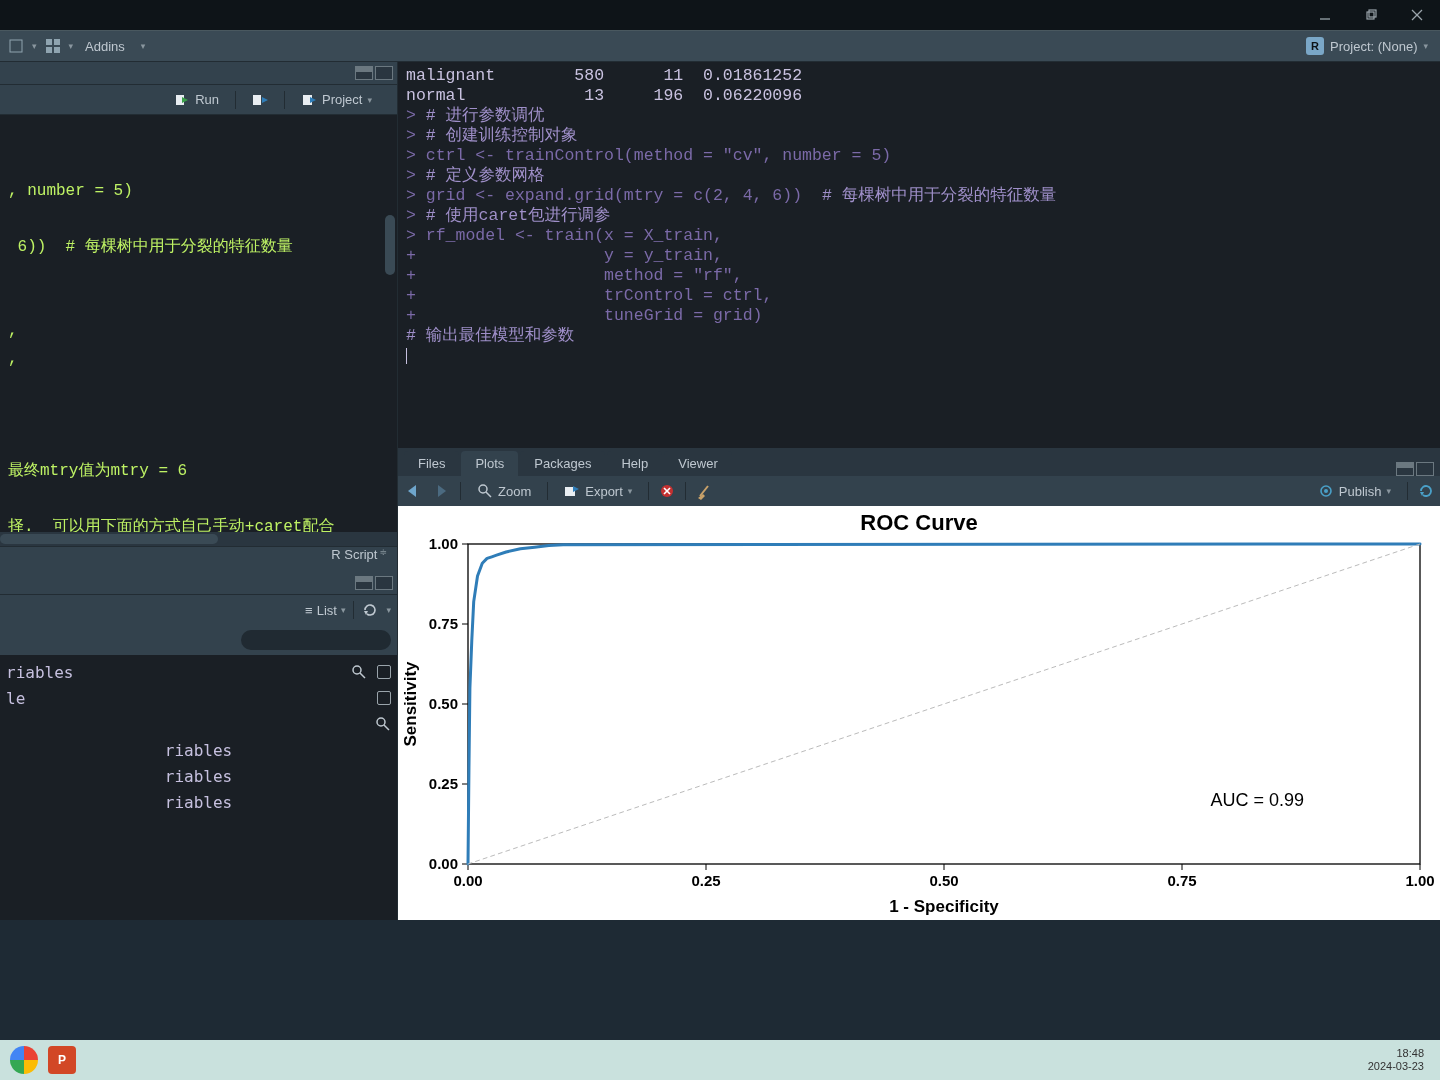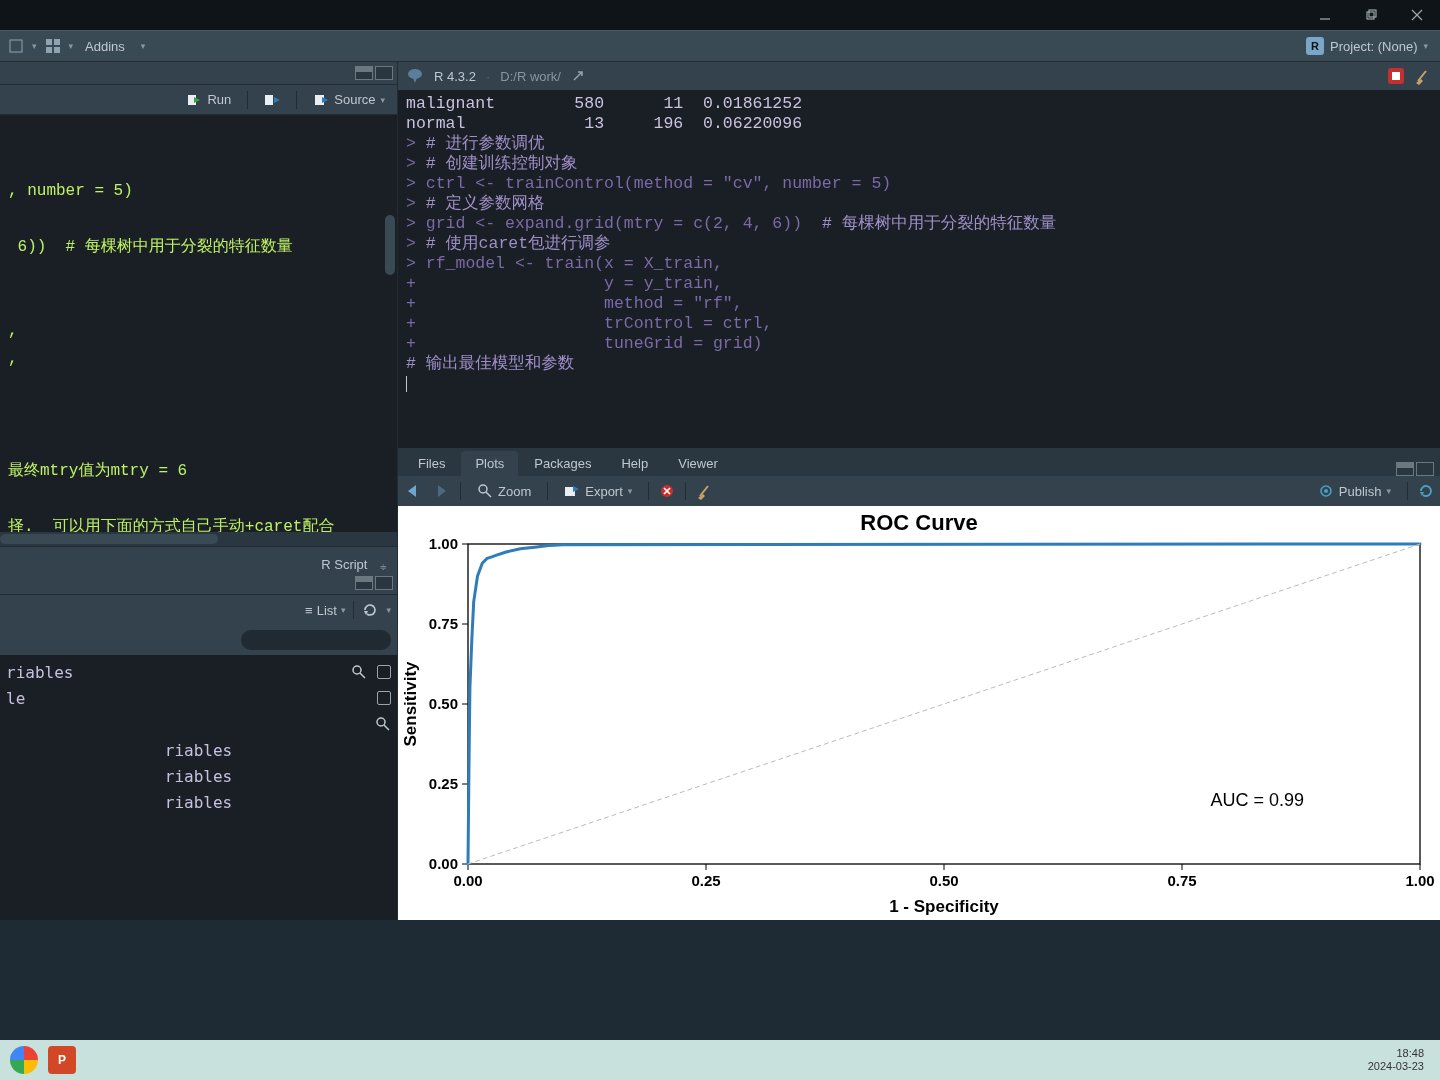--- a/index.html
+++ b/index.html
@@ -41,30 +41,30 @@
   .col-right{flex:1;display:flex;flex-direction:column;}
   
   .pane{display:flex;flex-direction:column;background:var(--bg-app);}
   .pane-top{height:23px;background:var(--bg-panel);border-bottom:1px solid var(--border);display:flex;align-items:center;justify-content:flex-end;padding:0 4px;gap:2px;}
   .win-mini,.win-max{width:18px;height:14px;border:1px solid #6b7880;background:#2a3640;}
   .win-mini{border-top:6px solid #6b7880;}
   .pane-tabs{height:28px;background:var(--bg-tab);display:flex;align-items:flex-end;padding-left:6px;}
   .tab{padding:5px 14px 5px 14px;color:var(--txt);background:var(--bg-tab);border-radius:4px 4px 0 0;margin-right:2px;display:flex;align-items:center;gap:6px;}
   .tab.active{background:var(--bg-panel);}
   .tab .x{color:var(--txt-dim);font-size:11px;}
-  .pane-tb{height:30px;background:var(--bg-panel);border-bottom:1px solid var(--border);display:flex;align-items:center;padding:0 6px;gap:10px;}
+  .pane-tb{height:30px;background:var(--bg-panel);border-bottom:1px solid var(--border);display:flex;align-items:center;padding:0 19px;gap:10px;}
   .btn{display:flex;align-items:center;gap:5px;padding:2px 6px;color:var(--txt);border-radius:3px;}
   .btn .ic{width:16px;height:16px;display:inline-flex;align-items:center;justify-content:center;}
   .spacer{flex:1;}
   .sep{width:1px;height:18px;background:#222c33;}
   
   .editor{flex:1;background:#1a1f25;font-family:Consolas,"Courier New",monospace;font-size:16px;line-height:28px;color:#bef264;padding:6px 8px;white-space:pre;overflow:hidden;position:relative;}
   .editor-scroll{position:absolute;right:0;top:0;width:14px;height:100%;background:#1a1f25;}
   .editor-thumb{position:absolute;right:2px;top:100px;width:10px;height:60px;background:#3a4a55;border-radius:5px;}
-  .statusbar{height:26px;background:var(--bg-panel);border-top:1px solid var(--border);display:flex;align-items:flex-end;justify-content:flex-end;padding:0 10px;color:var(--txt);gap:12px;}
+  .statusbar{height:26px;background:var(--bg-panel);border-top:1px solid var(--border);display:flex;align-items:flex-start;justify-content:flex-end;padding:0 10px;color:var(--txt);gap:2px;}
   .hscroll{height:14px;background:#2a3640;position:relative;}
   .hscroll-thumb{position:absolute;left:0;top:2px;width:55%;height:10px;background:#3a4a55;border-radius:5px;}
   
   .env-tb{height:30px;background:var(--bg-panel);display:flex;align-items:center;padding:0 6px;gap:8px;}
   .listbtn{display:flex;align-items:center;gap:4px;}
   .envlist{flex:1;background:#1a1f25;font-family:Consolas,monospace;font-size:16px;padding:4px 6px;overflow:hidden;}
   .envrow{display:flex;align-items:center;height:26px;white-space:pre;color:#c6c0df;justify-content:center;}
   .envrow .rowend{margin-left:auto;display:flex;align-items:center;gap:10px;}
   .mag{width:16px;height:16px;}
   .sheet{width:14px;height:14px;border:1px solid #9aa4ab;border-radius:2px;}
@@ -175,21 +175,21 @@
               </span>
           </div>
           <div class="sep"></div>
           <div class="btn">
             <span class="ic">
                 <svg width="14" height="14" viewBox="0 0 14 14">
                   <rect x="1" y="2" width="9" height="10" fill="#e9eef2"></rect>
                   <polygon points="8,4 14,7 8,10" fill="#2f7db8"></polygon>
                 </svg>
               </span>
-            <span>Source</span>
+            <span>Project</span>
             <span class="chev">▾</span>
           </div>
         </div>
         <div class="editor">
 <span></span>
 <span>, number = 5)</span>
 <span></span>
 <span> 6))  # 每棵树中用于分裂的特征数量</span>
 <span></span>
 <span></span>
@@ -249,44 +249,20 @@
           <div class="envrow"><span>riables</span></div>
           <div class="envrow"><span>riables</span></div>
           <div class="envrow"><span>riables</span></div>
         </div>
       </div>
     </div>
 
     <div class="col-right">
 
       <div class="pane" style="height:386px">
-        <div class="console-head">
-          <span>
-              <svg width="18" height="18" viewBox="0 0 18 18">
-                <ellipse cx="9" cy="7" rx="7" ry="5" fill="#5a7e9c"></ellipse>
-                <path d="M7 11 L9 16 L11 11 Z" fill="#5a7e9c"></path>
-              </svg>
-            </span>
-          <span class="ver">R 4.3.2</span>
-          <span style="color:#5a6870">·</span>
-          <span class="path">D:/R work/</span>
-          <span>
-              <svg width="14" height="14" viewBox="0 0 14 14">
-                <path d="M3 11 L11 3 M7 3 H11 V7" fill="none" stroke="#8fa4b0" stroke-width="1.5"></path>
-              </svg>
-            </span>
-          <div class="spacer"></div>
-          <span class="stop-ic"></span>
-          <span>
-              <svg class="broom" viewBox="0 0 18 18">
-                <line x1="4" y1="14" x2="12" y2="4" stroke="#c9a26a" stroke-width="2"></line>
-                <path d="M2 16 L7 12 L9 14 L5 18 Z" fill="#c9a26a"></path>
-              </svg>
-            </span>
-        </div>
         <div class="console" id="console-body"><div class="m">malignant        580      11  0.01861252</div><div class="m">normal            13     196  0.06220096</div><div><span class="p">&gt; </span><span class="cm"># 进行参数调优</span></div><div><span class="p">&gt; </span><span class="cm"># 创建训练控制对象</span></div><div><span class="p">&gt; ctrl &lt;- trainControl(method = "cv", number = 5)</span></div><div><span class="p">&gt; </span><span class="cm"># 定义参数网格</span></div><div><span class="p">&gt; grid &lt;- expand.grid(mtry = c(2, 4, 6))  </span><span class="cm"># 每棵树中用于分裂的特征数量</span></div><div><span class="p">&gt; </span><span class="cm"># 使用caret包进行调参</span></div><div><span class="p">&gt; rf_model &lt;- train(x = X_train,</span></div><div><span class="p">+                   y = y_train,</span></div><div><span class="p">+                   method = "rf",</span></div><div><span class="p">+                   trControl = ctrl,</span></div><div><span class="p">+                   tuneGrid = grid)</span></div><div><span class="cm"># 输出最佳模型和参数</span></div><div><span class="cursor"></span></div></div>
       </div>
 
       <div class="pane" style="flex:1">
         <div class="pane-tabs" style="padding-right:6px">
           <div class="tab">
               <span>Files</span>
             </div>
           <div class="tab active">
               <span>Plots</span>

